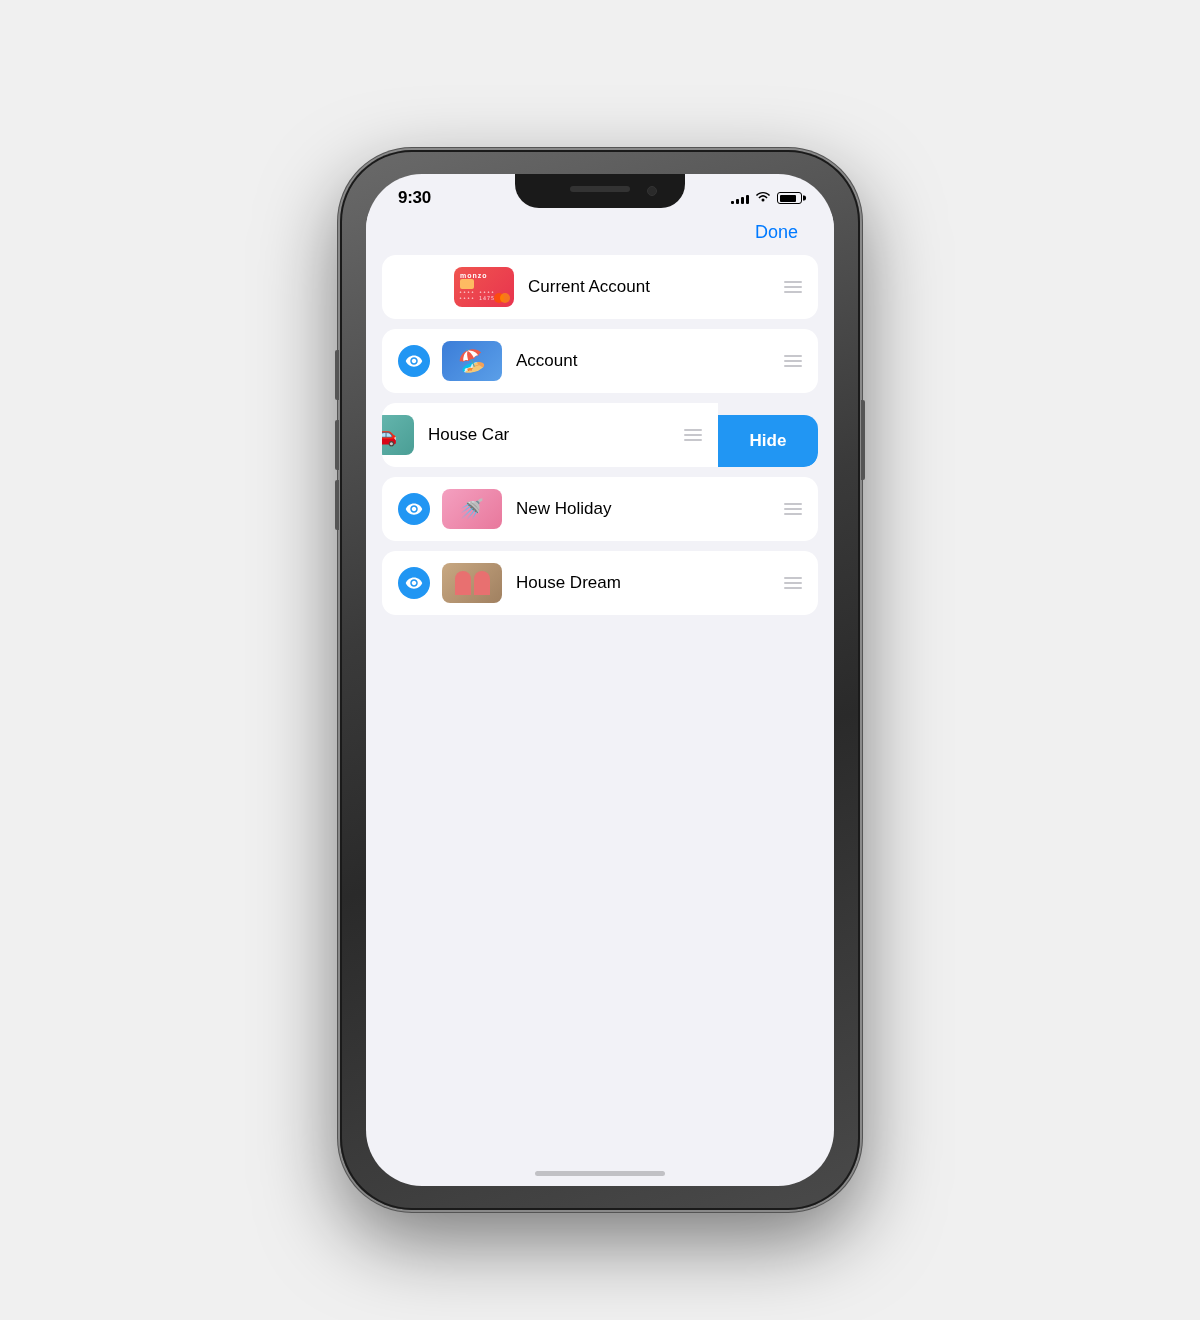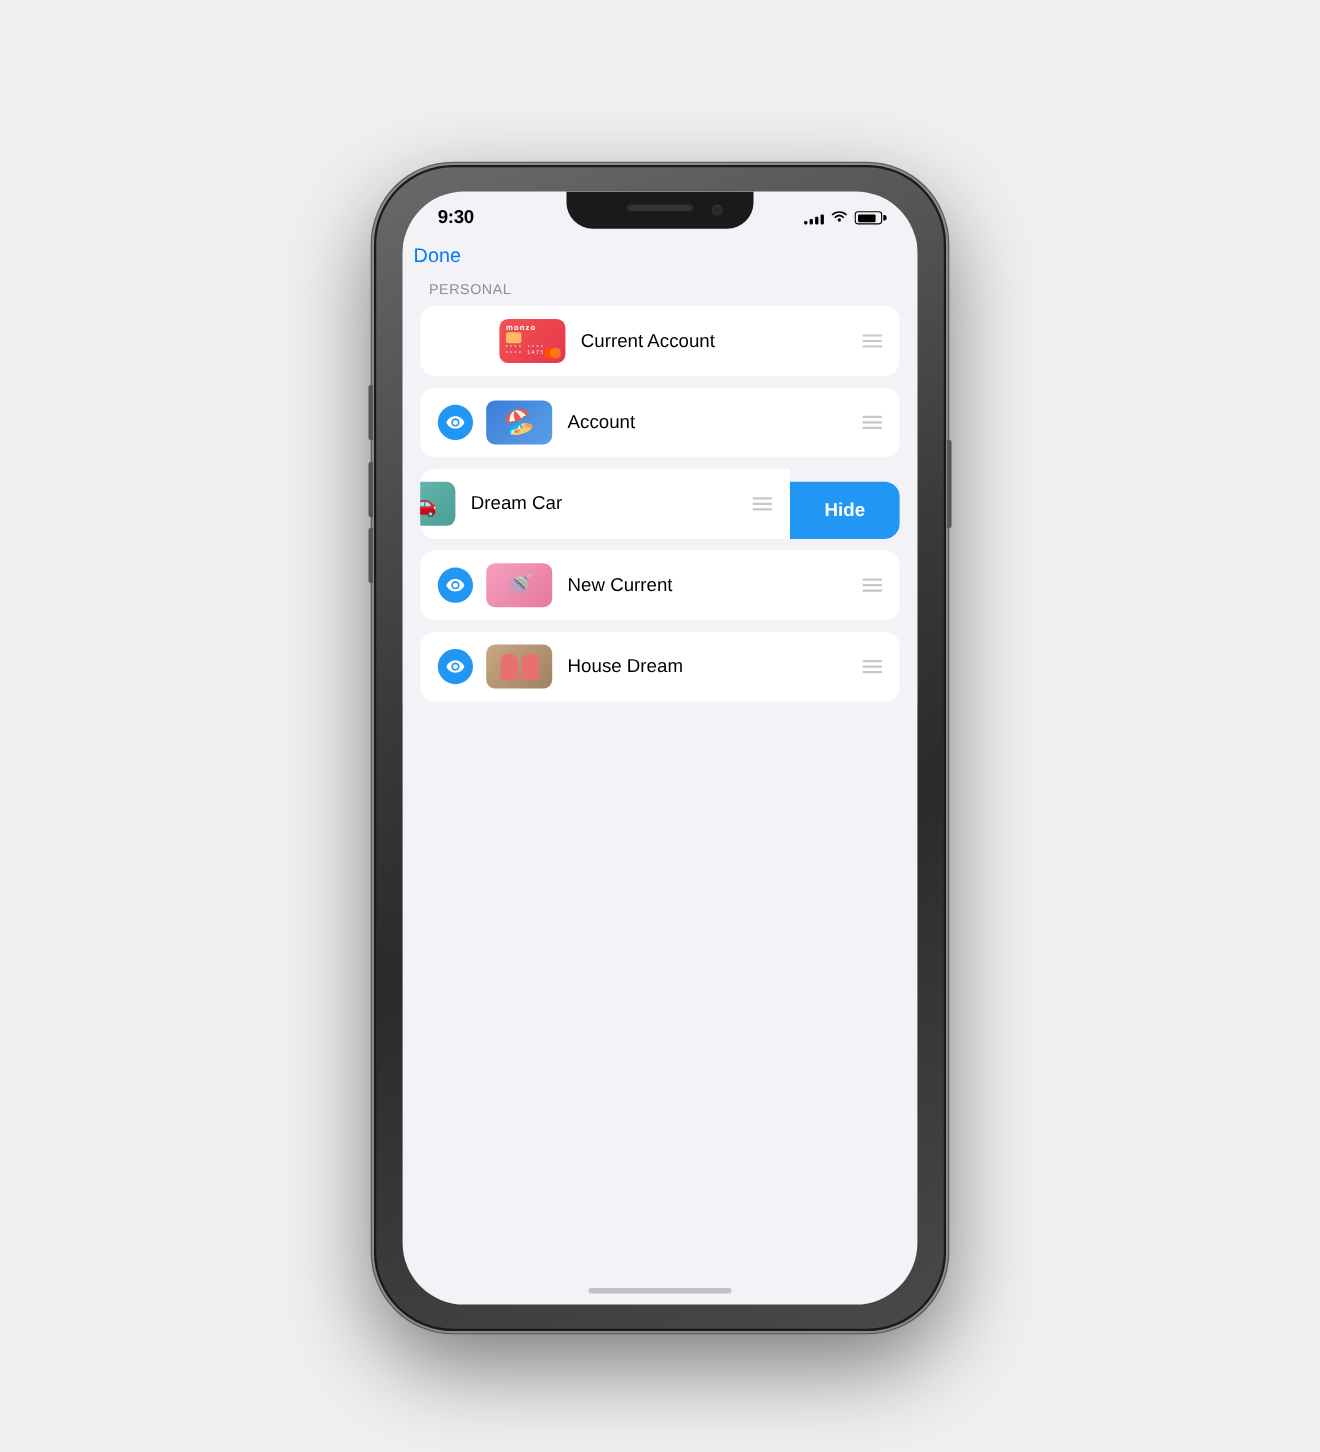--- a/index.html
+++ b/index.html
@@ -177,21 +177,22 @@
     }
 
     
     .content {
       padding: 0;
       background: #f2f2f7;
     }
 
     .header {
       display: flex;
-      padding: 8px 10px 12px;
+      justify-content: flex-end;
+      padding: 8px 36px 12px;
     }
 
     .done-btn {
       color: #007aff;
       font-size: 18px;
       font-weight: 400;
       background: none;
       border: none;
       cursor: pointer;
     }
@@ -456,21 +457,20 @@
         </div>
       </div>
     </div>
 
     <div class="content">
 
       <div class="header">
         <button class="done-btn">Done</button>
       </div>
 
-      <div class="section-label">PERSONAL</div>
 
       <div class="accounts-list">
 
         <div class="account-row-wrapper">
           <div class="account-row">
             <div style="width:44px; flex-shrink:0; margin-right:12px;"></div>
             <div class="account-thumb thumb-monzo">
               <span class="monzo-logo">monzo</span>
               <div class="monzo-chip"></div>
               <span class="monzo-number">•••• •••• •••• 1475</span>
@@ -510,21 +510,21 @@
         </div>
 
         <div class="spacer-row"></div>
 
         <div class="account-row-wrapper" style="border-radius:14px; overflow:hidden;">
           <div class="account-row swiped">
             <div style="width:44px; flex-shrink:0; margin-right:12px;"></div>
             <div class="account-thumb thumb-car">
               <span class="car-emoji">🚗</span>
             </div>
-            <span class="account-name">Dream Car</span>
+            <span class="account-name">House Car</span>
             <div class="drag-handle">
               <div class="drag-line"></div>
               <div class="drag-line"></div>
               <div class="drag-line"></div>
             </div>
           </div>
           <div class="hide-action">
             <span class="hide-action-text">Hide</span>
           </div>
         </div>
@@ -534,21 +534,21 @@
         <div class="account-row-wrapper">
           <div class="account-row">
             <div class="visibility-icon">
               <svg viewBox="0 0 24 24" xmlns="http://www.w3.org/2000/svg">
                 <path d="M12 4.5C7 4.5 2.7 7.6 1 12c1.7 4.4 6 7.5 11 7.5s9.3-3.1 11-7.5C21.3 7.6 17 4.5 12 4.5zM12 17c-2.8 0-5-2.2-5-5s2.2-5 5-5 5 2.2 5 5-2.2 5-5 5zm0-8c-1.7 0-3 1.3-3 3s1.3 3 3 3 3-1.3 3-3-1.3-3-3-3z"></path>
               </svg>
             </div>
             <div class="account-thumb thumb-bathroom">
               <span class="bathroom-emoji">🚿</span>
             </div>
-            <span class="account-name">New Current</span>
+            <span class="account-name">New Holiday</span>
             <div class="drag-handle">
               <div class="drag-line"></div>
               <div class="drag-line"></div>
               <div class="drag-line"></div>
             </div>
           </div>
         </div>
 
         <div class="spacer-row"></div>
 

